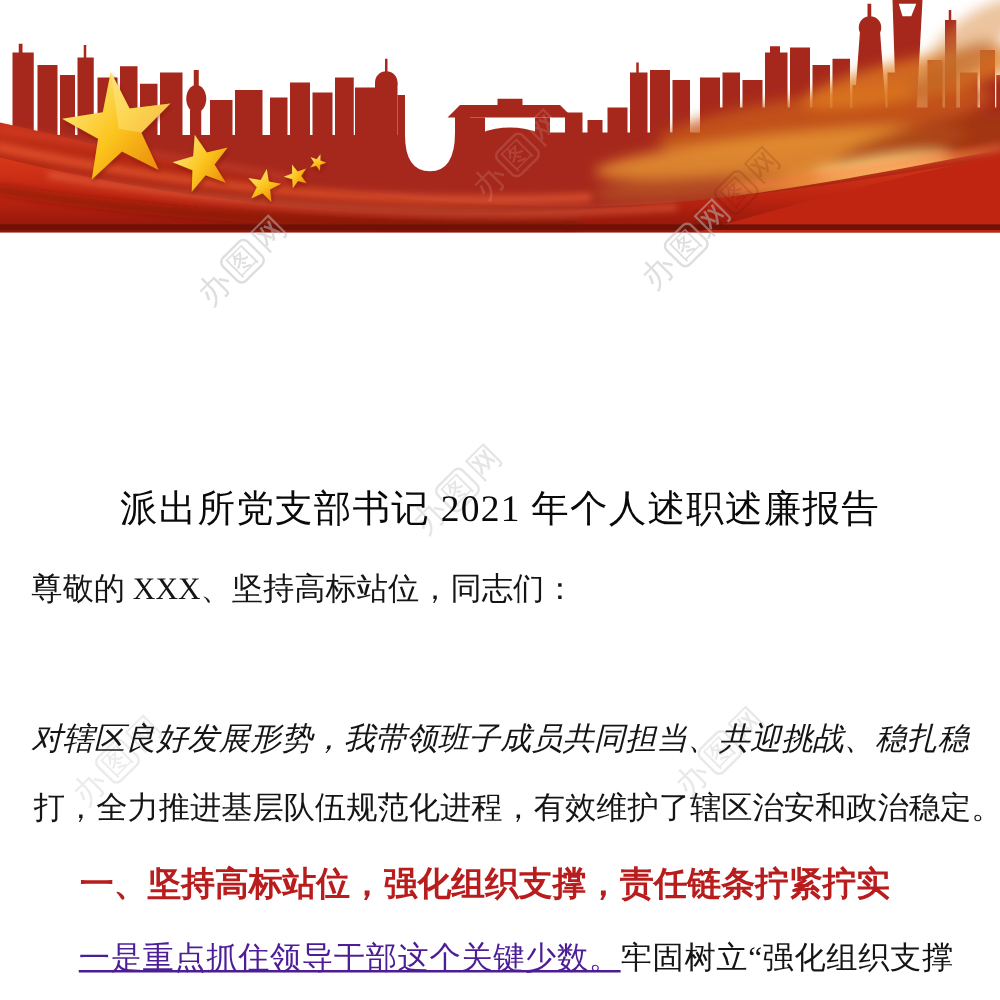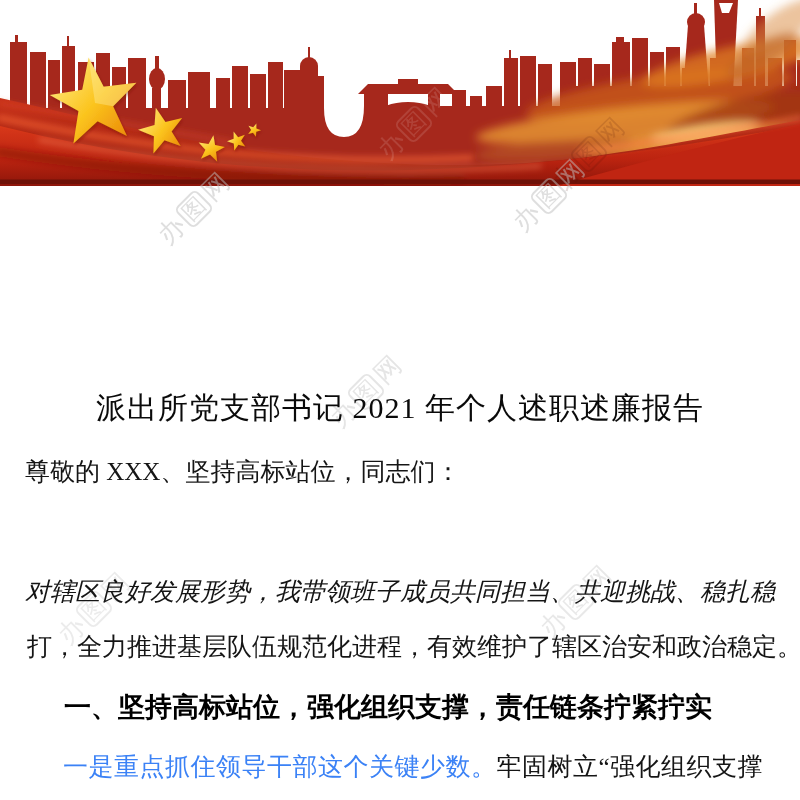--- a/index.html
+++ b/index.html
@@ -10,23 +10,23 @@
   .banner{position:absolute;top:0;left:0;width:800px;height:186px;display:block;}
   .txt{position:absolute;white-space:nowrap;font-size:25px;line-height:27px;color:#151515;}
   .doc-title{
     position:absolute;top:392px;left:0;width:800px;text-align:center;white-space:nowrap;
     font-size:30px;line-height:32px;font-weight:400;letter-spacing:1px;color:#0a0a0a;
   }
   .salutation{top:458px;left:25px;}
   .p-line1{top:518px;left:63px;}
   .p-line2{top:578px;left:25px;font-style:italic;}
   .p-line3{top:633px;left:27px;}
-  .heading{top:694px;left:64px;font-size:27px;font-weight:700;color:#000000;}
+  .heading{top:694px;left:64px;font-size:27px;font-weight:700;color:#b91c1c;}
   .lastline{top:753px;left:63px;letter-spacing:0.5px;}
-  .blue{color:#3b82f6;}
+  .blue{color:#4c1d95;text-decoration:underline;}
   .wm{
     position:absolute;display:flex;align-items:center;gap:3px;
     transform:rotate(-45deg);color:#bfbfbf;opacity:.5;font-size:26px;line-height:26px;
     pointer-events:none;user-select:none;
   }
   .wm .wm-logo{
     border:2px solid currentColor;border-radius:6px;padding:0 2px;font-size:22px;line-height:24px;
   }
   .wm-onbanner{color:#ffffff;opacity:.12;}
   .wm-onbanner-dark{color:#4a0e06;opacity:.14;}

